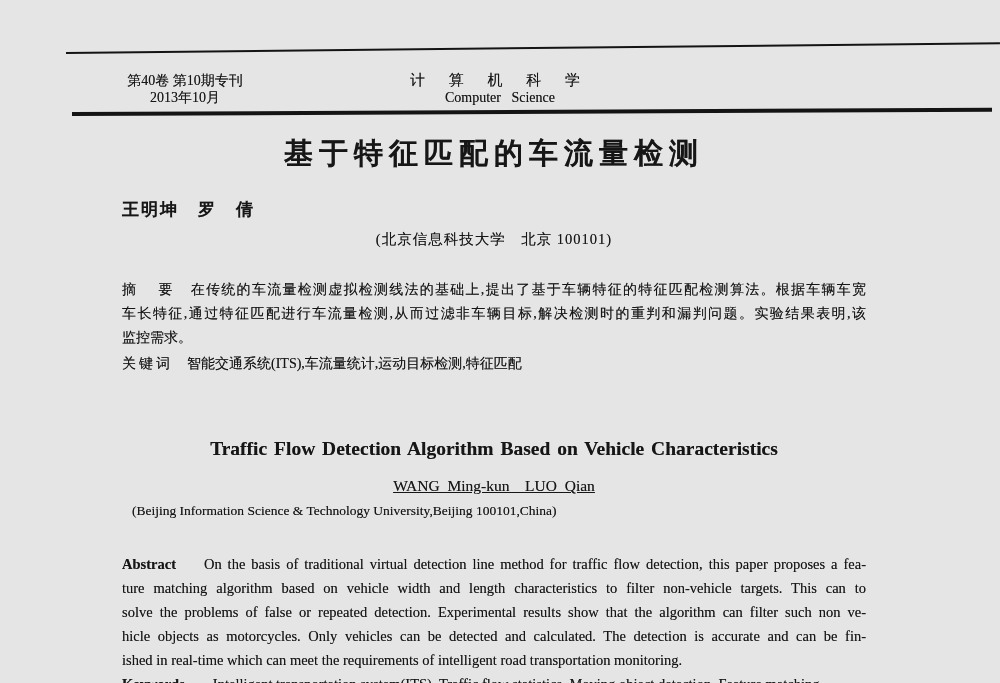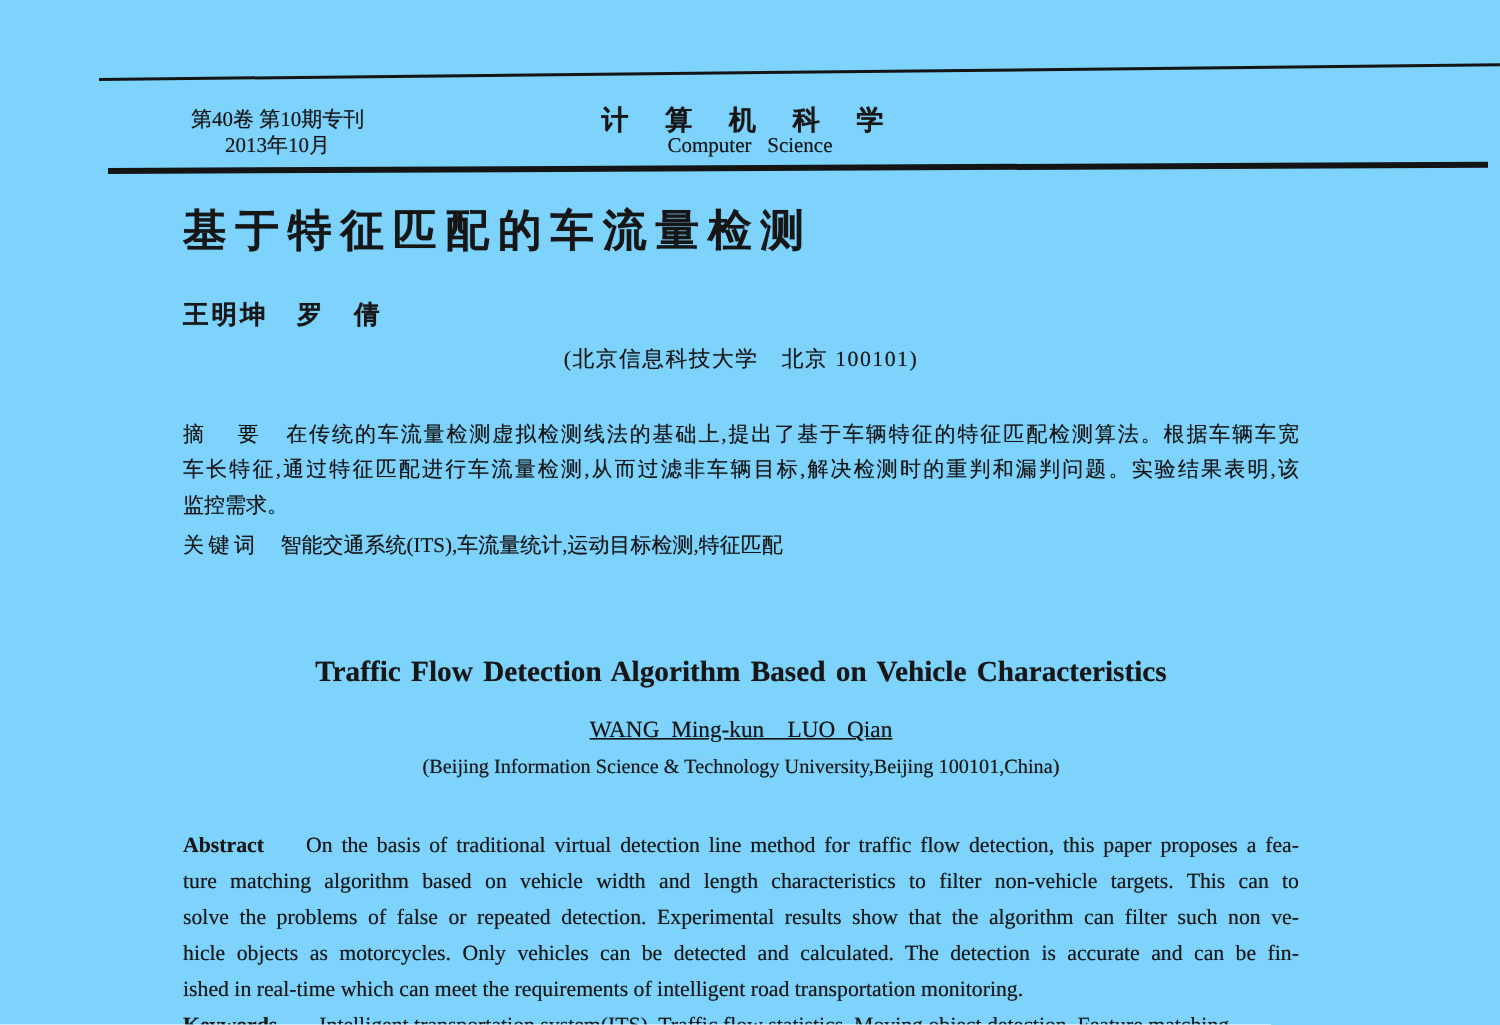--- a/index.html
+++ b/index.html
@@ -1,57 +1,57 @@
 <!DOCTYPE html>
 <html><head>
 <meta charset="utf-8">
 <style>
   html,body{margin:0;padding:0;background:#ffffff;}
   .page{
     position:relative;
     width:1000px;height:683px;
-    background:#7dd3fc;
+    background:#e5e5e5;
     font-family:"Liberation Serif", serif;
     color:#161616;
     overflow:hidden;
     text-shadow:0 0 0.5px rgba(20,20,20,0.55);
   }
   .abs{position:absolute;}
   .rule{background:#141414;}
   .rule-thin{left:66px;top:52px;width:934px;height:2px;transform:rotate(-0.6deg);transform-origin:left center;}
   .rule-thick{left:72px;top:112px;width:920px;height:4px;transform:rotate(-0.26deg);transform-origin:left center;}
   .hdr{font-size:14px;line-height:17px;text-align:center;top:72px;}
   .hdr-left{left:80px;width:210px;}
   .hdr-center{left:370px;width:260px;}
-  .hdr-center .cn{font-weight:bold;letter-spacing:10px;font-size:18px;}
+  .hdr-center .cn{font-weight:normal;letter-spacing:10px;font-size:15px;}
   .hdr-center .en{word-spacing:7px;}
   .hdr-right{left:733px;width:190px;font-size:14.5px;}
   .title-cn{
     left:122px;width:744px;top:134px;
-    text-align:left;
+    text-align:center;
     font-family:"Liberation Sans", sans-serif;
     font-weight:bold;font-size:29px;letter-spacing:6px;
   }
   .authors-cn{
     left:122px;width:744px;top:198px;text-align:left;
     font-family:"Liberation Sans", sans-serif;
     font-weight:bold;font-size:17px;letter-spacing:2px;
   }
   .affil-cn{left:122px;width:744px;top:230px;text-align:center;font-size:14.5px;letter-spacing:1px;}
   .block{left:122px;width:744px;}
   .cn-abstract{top:277px;font-size:14px;}
   .cn-abstract .line{height:24.7px;line-height:24.7px;overflow:hidden;}
   .jfill{text-align:justify;text-align-last:justify;}
   .lbl-cn{font-family:"Liberation Sans", sans-serif;font-weight:normal;margin-right:14px;letter-spacing:3px;}
   .title-en{
     left:122px;width:744px;top:438px;text-align:center;
     font-weight:bold;font-size:19.5px;word-spacing:2px;
   }
   .authors-en{left:122px;width:744px;top:476px;text-align:center;font-size:15.5px;word-spacing:4px;text-decoration:underline;}
-  .affil-en{left:122px;width:744px;top:503px;text-align:center;font-size:13.5px;}
+  .affil-en{left:132px;width:744px;top:503px;font-size:13.5px;}
   .en-abstract{top:552px;font-size:14.5px;}
   .en-abstract .line{height:24.1px;line-height:24.1px;overflow:hidden;}
   .lbl-en{font-weight:bold;margin-right:28px;}
 </style>
 </head>
 <body>
 
 <div class="page">
 
   <div class="abs rule rule-thin"></div>

